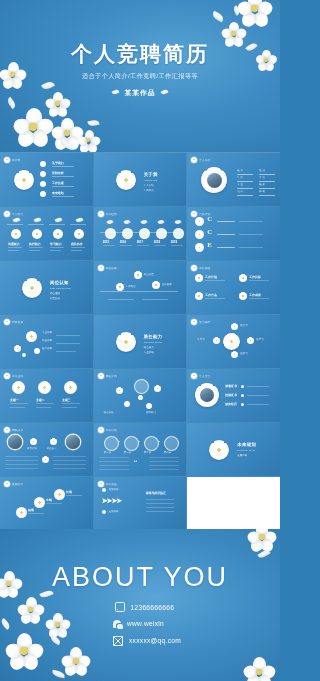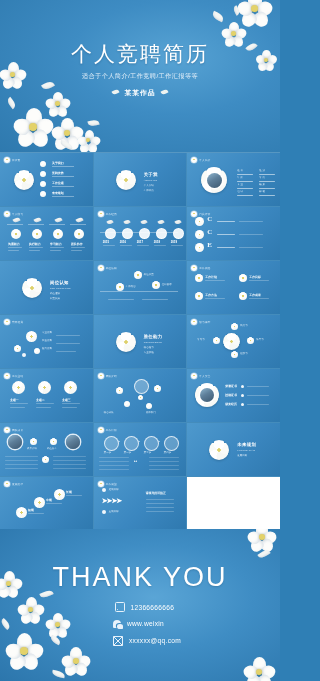--- a/index.html
+++ b/index.html
@@ -34,21 +34,21 @@
   .hero{
     position:absolute;left:0;top:0;width:280px;height:152px;
     background:radial-gradient(ellipse at 62% 38%, #57a3d4 0%, #3e8cc3 42%, #2e79ae 100%);
     overflow:hidden;
   }
   .hero-text{
     position:absolute;left:0;right:0;top:42px;text-align:center;
     z-index:5;
   }
   .hero-title{
-    font-size:21px;font-weight:normal;color:#ffffff;letter-spacing:2px;
+    font-size:21px;font-weight:bold;color:#ffffff;letter-spacing:2px;
     line-height:1.1;text-shadow:0 1px 2px rgba(0,40,70,.25);
   }
   .hero-sub{
     margin-top:7px;font-size:6.2px;color:#e9f3fb;letter-spacing:.4px;
   }
   .hero-author{
     margin-top:7px;font-size:6.8px;color:#ffffff;font-weight:bold;letter-spacing:1px;
     display:inline-block;position:relative;
   }
   .hero-author:before,.hero-author:after{
@@ -677,21 +677,21 @@
 
     <div class="flower" style="left:244px;top:128px;width:30px;height:30px;">
       <i style="left:9px;top:0;width:13px;height:14px;"></i>
       <i style="left:18px;top:8px;width:13px;height:14px;transform:rotate(72deg);"></i>
       <i style="left:14px;top:18px;width:13px;height:14px;transform:rotate(144deg);"></i>
       <i style="left:3px;top:18px;width:13px;height:14px;transform:rotate(216deg);"></i>
       <i style="left:0;top:8px;width:13px;height:14px;transform:rotate(288deg);"></i>
       <div class="core" style="left:12px;top:12px;width:6px;height:6px;"></div>
     </div>
 
-    <div class="ty">THANK YOU</div>
+    <div class="ty">ABOUT YOU</div>
 
     <div class="contacts">
       <div class="crow">
         <span class="ic ic-phone"></span>
         <span class="lbl">12366666666</span>
       </div>
       <div class="crow">
         <span class="ic ic-wechat"></span>
         <span class="lbl">www.weixin</span>
       </div>

